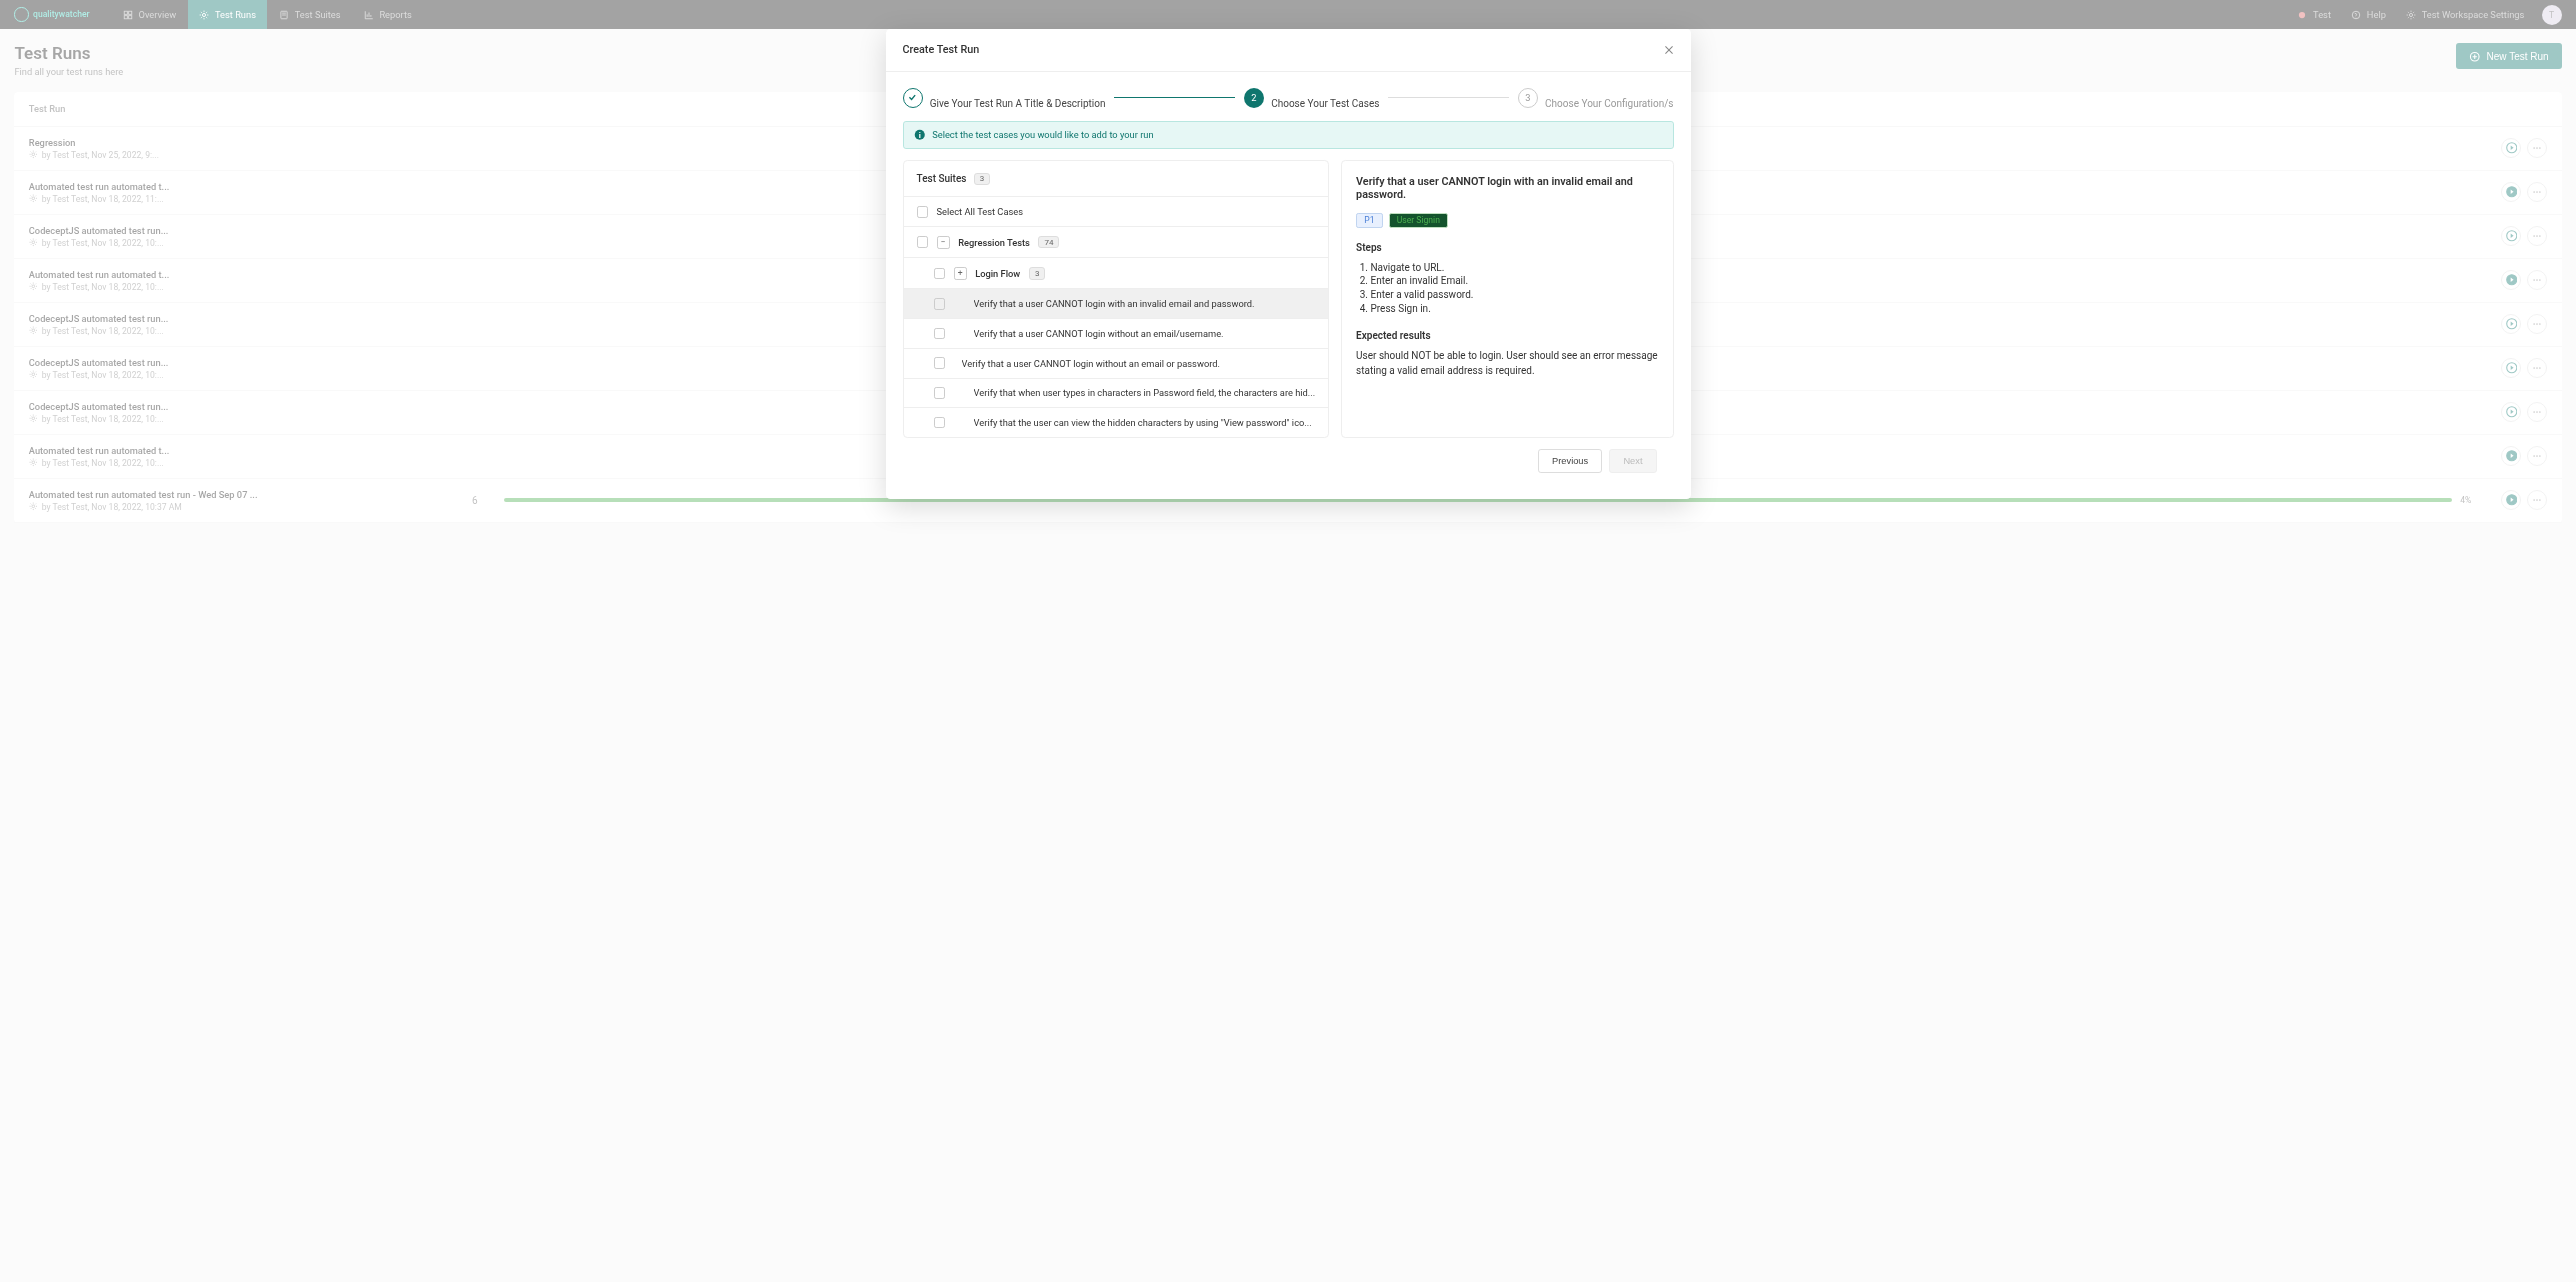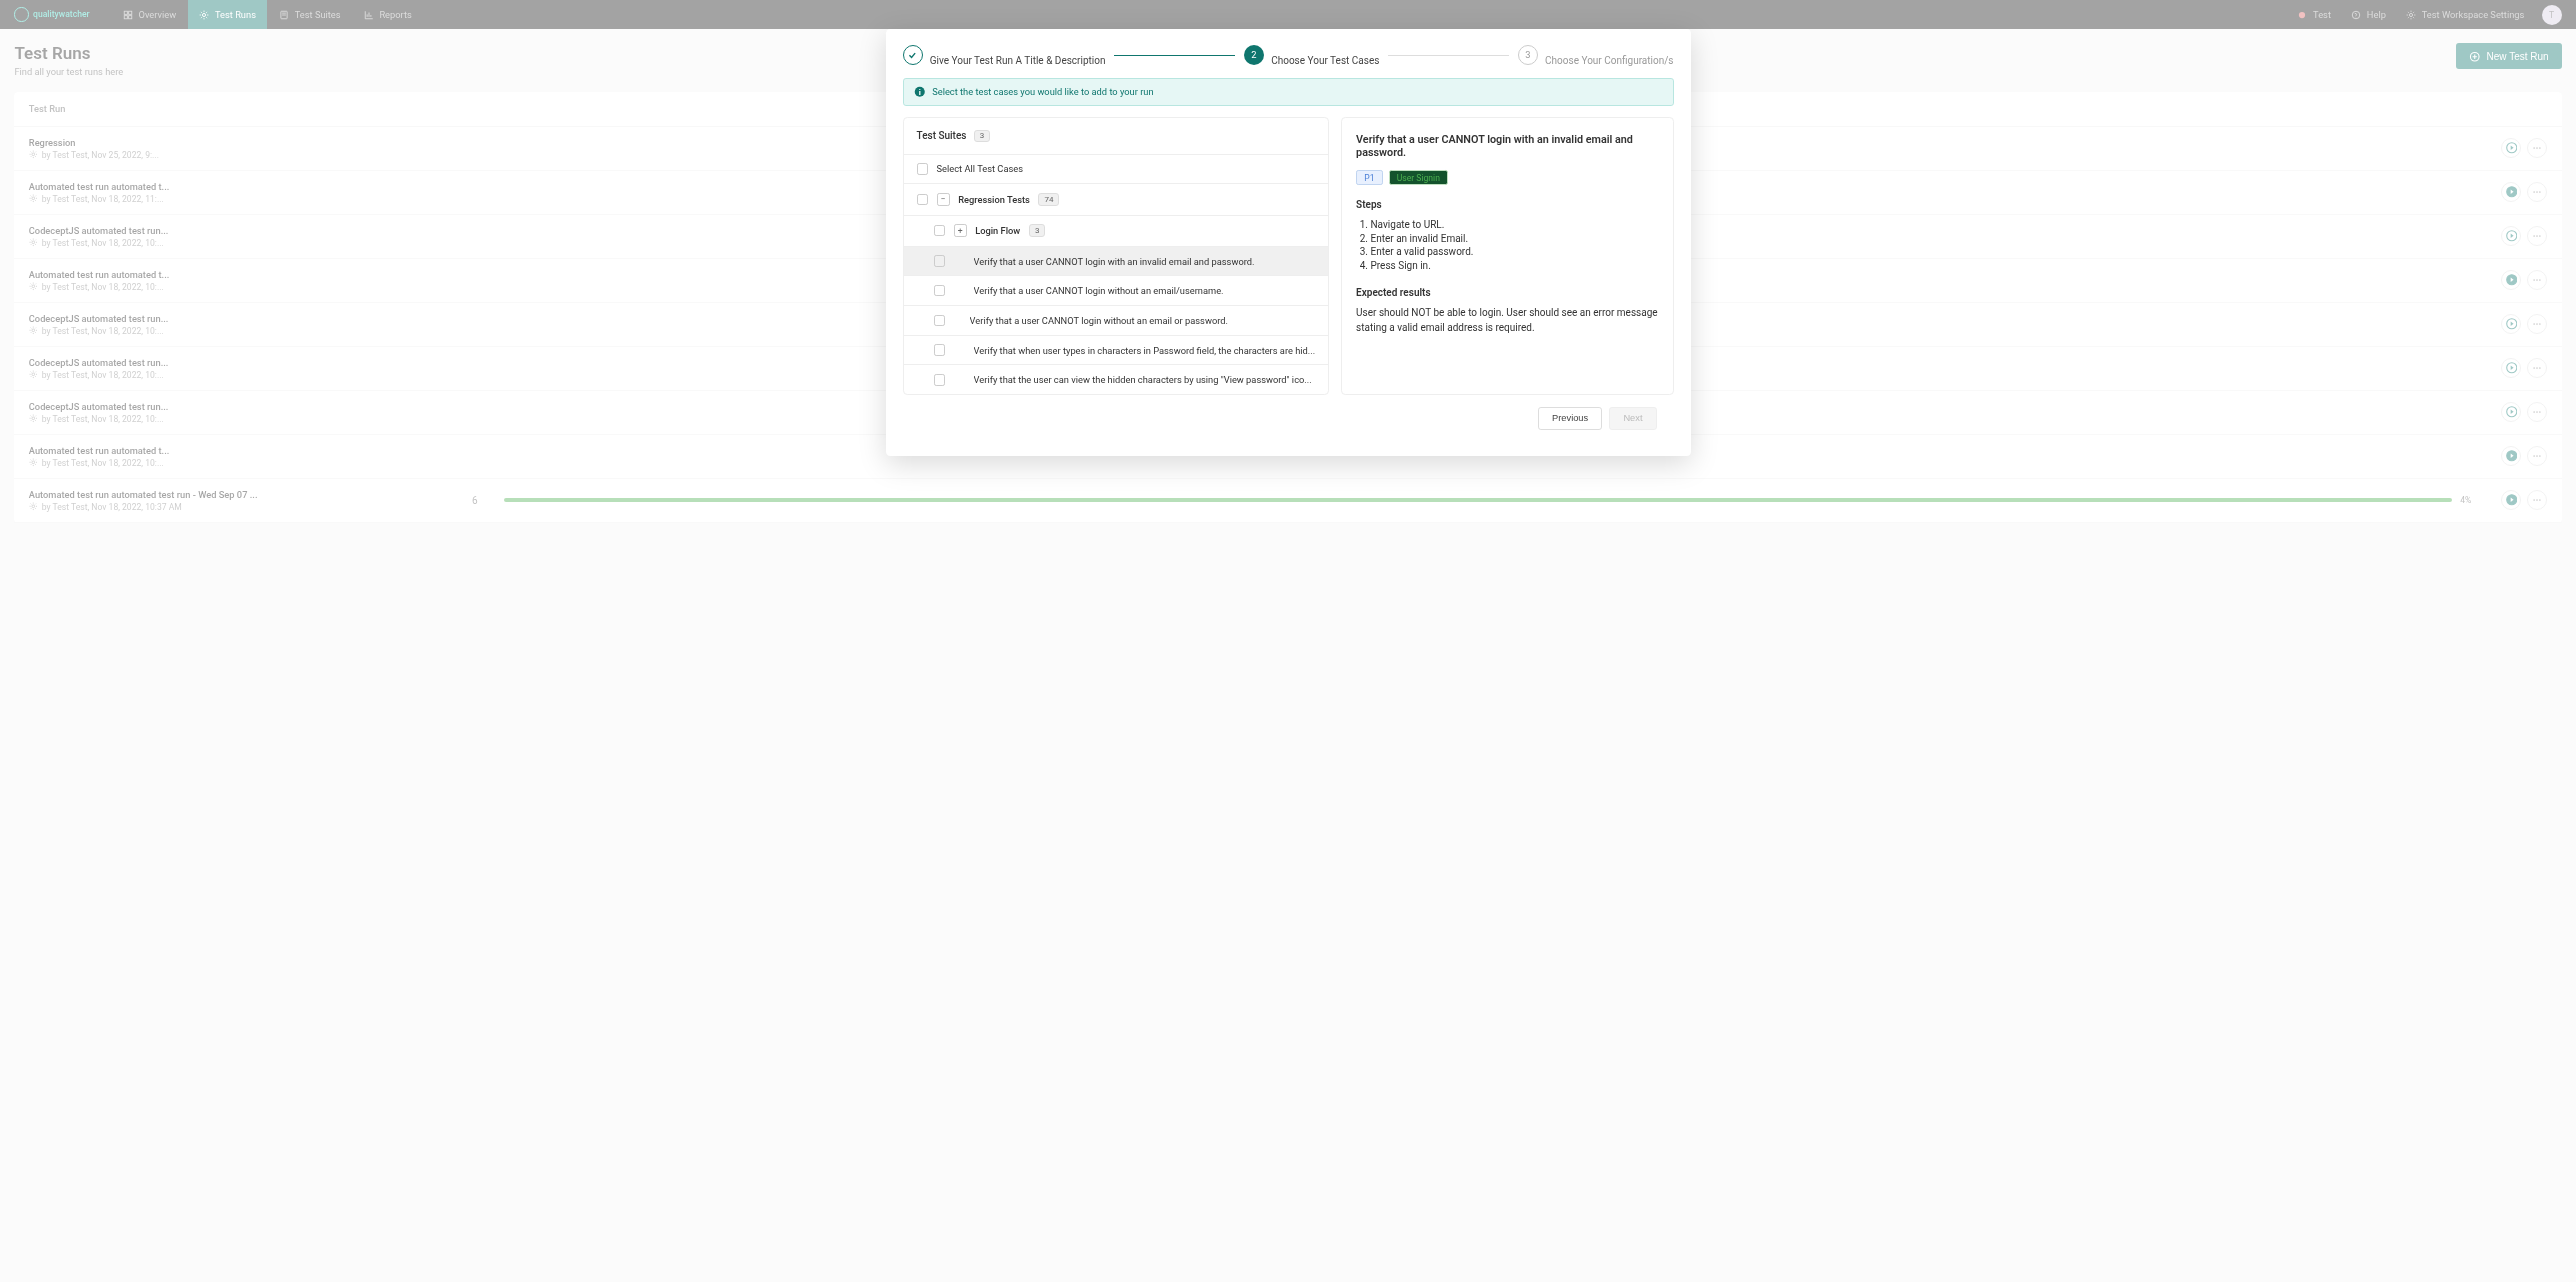--- a/index.html
+++ b/index.html
@@ -454,20 +454,28 @@
               <circle cx="11" cy="7" r="1.2"></circle>
             </svg>
       </div>
     </div>
       </div>
     </div>
 </div>
 
 <div class="modal-overlay">
   <div class="modal">
+    <div class="modal-header">
+      <div class="modal-title">Create Test Run</div>
+      <button class="close-btn">
+        <svg width="10" height="10" viewBox="0 0 14 14" stroke="currentColor" stroke-width="1.5">
+            <path d="M2 2l10 10M12 2L2 12"></path>
+          </svg>
+      </button>
+    </div>
     <div class="modal-body">
       <div class="stepper">
         <div class="step">
           <div class="step-circle done">
             <svg width="8.6" height="8.6" viewBox="0 0 12 12" fill="none" stroke="currentColor" stroke-width="2">
                 <path d="M2 6l3 3 5-6"></path>
               </svg>
           </div>
           <div class="step-label">Give Your Test Run A Title &amp; Description</div>
         </div>
@@ -517,21 +525,21 @@
               <div class="check-row indent-1 selected">
     <div class="checkbox"></div>
     <span class="case-text" style="margin-left:20px">Verify that a user CANNOT login with an invalid email and password.</span>
               </div>
               <div class="check-row indent-1">
     <div class="checkbox"></div>
     <span class="case-text" style="margin-left:20px">Verify that a user CANNOT login without an email/username.</span>
               </div>
               <div class="check-row indent-1">
     <div class="checkbox"></div>
-    <span class="case-text" style="margin-left:16px">Verify that a user CANNOT login without an email or password.</span>
+    <span class="case-text" style="margin-left:8px">Verify that a user CANNOT login without an email or password.</span>
               </div>
               <div class="check-row indent-1">
     <div class="checkbox"></div>
     <span class="case-text" style="margin-left:20px">Verify that when user types in characters in Password field, the characters are hid...</span>
               </div>
               <div class="check-row indent-1">
     <div class="checkbox"></div>
     <span class="case-text" style="margin-left:20px">Verify that the user can view the hidden characters by using "View password" ico...</span>
               </div>
             </div>

